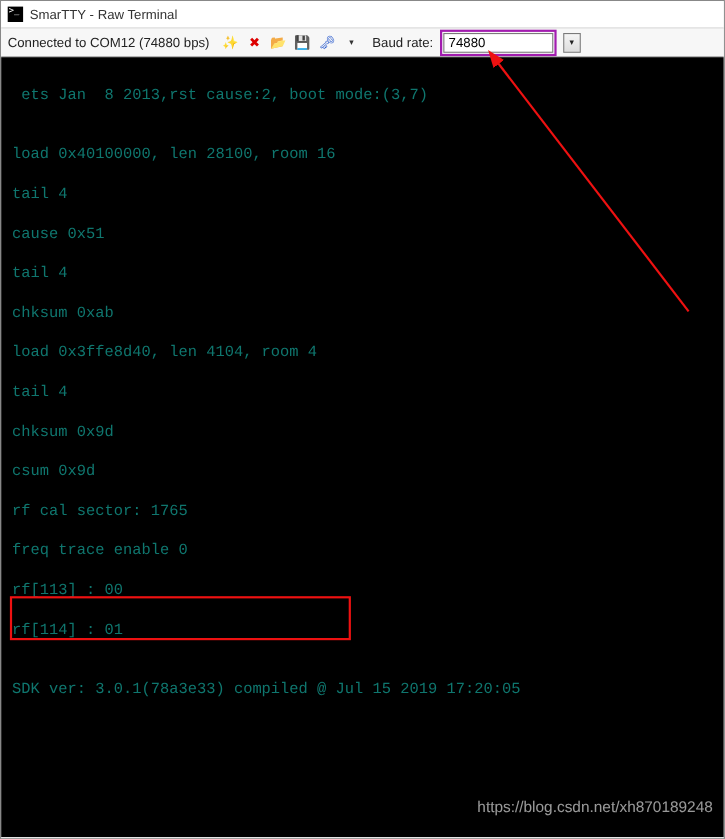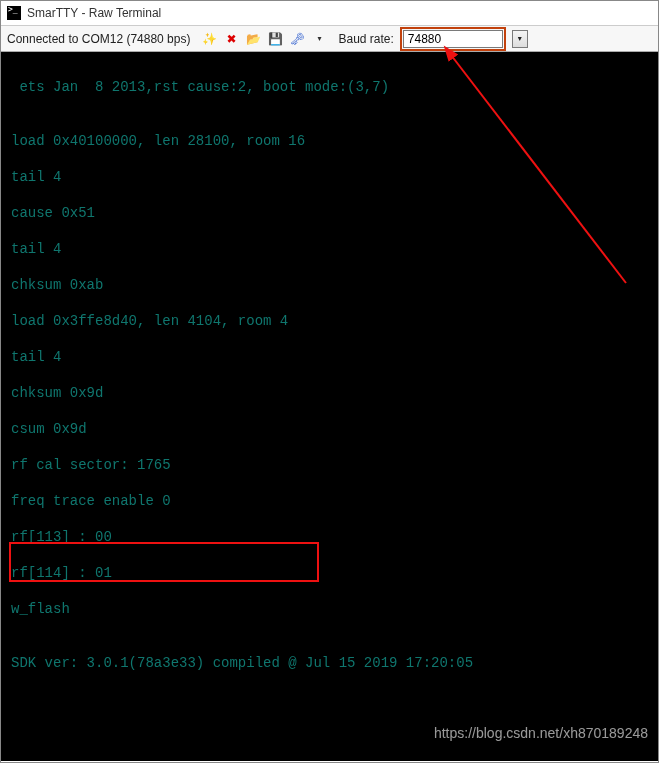--- a/index.html
+++ b/index.html
@@ -54,21 +54,21 @@
   .tb-icon {
     width: 16px; height: 16px;
     display: inline-flex;
     align-items: center; justify-content: center;
     font-size: 12px;
     cursor: pointer;
     margin: 0 1px;
   }
   .baud-label { margin-left: 6px; }
   .baud-wrap {
-    border: 2px solid #c2410c;
+    border: 2px solid #a21caf;
     padding: 1px;
     margin-left: 2px;
     display: inline-flex;
     align-items: flex-start;
   }
   .baud-input {
     width: 100px;
     height: 18px;
     font-size: 12px;
     padding: 0 4px;
@@ -151,21 +151,20 @@
 <div>tail 4</div>
 <div>chksum 0xab</div>
 <div>load 0x3ffe8d40, len 4104, room 4</div>
 <div>tail 4</div>
 <div>chksum 0x9d</div>
 <div>csum 0x9d</div>
 <div>rf cal sector: 1765</div>
 <div>freq trace enable 0</div>
 <div>rf[113] : 00</div>
 <div>rf[114] : 01</div>
-<div>w_flash</div>
 <div></div>
 <div>SDK ver: 3.0.1(78a3e33) compiled @ Jul 15 2019 17:20:05</div>
 
 <div></div>
 
 
 
 
 
 

